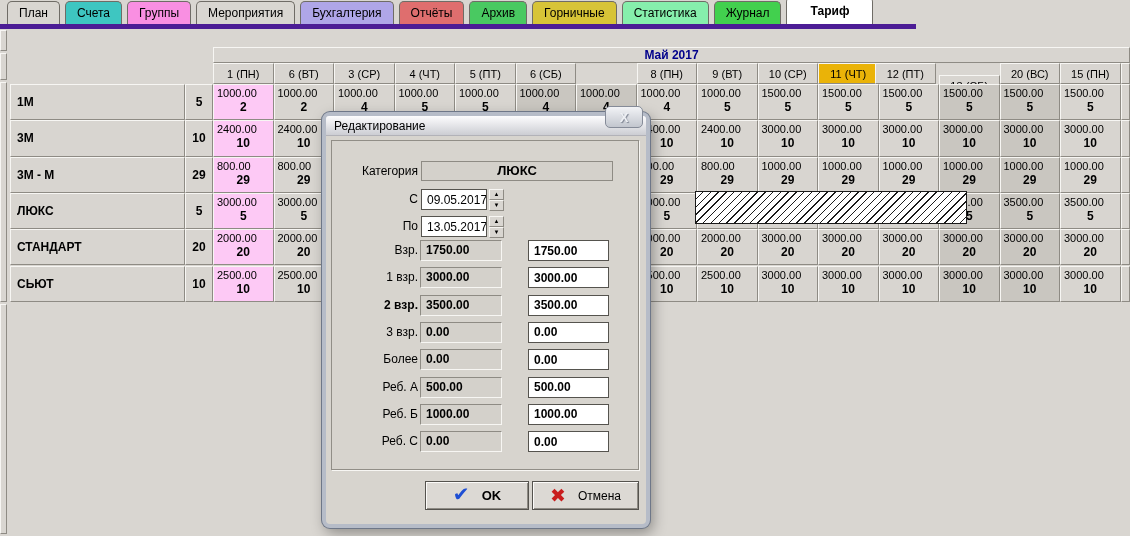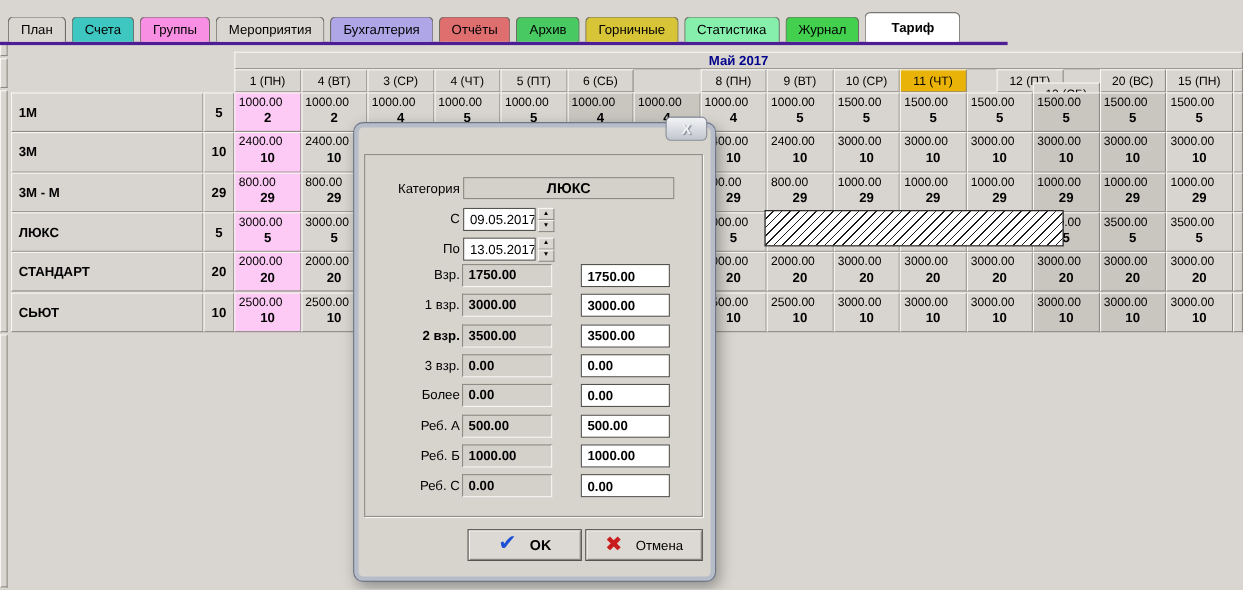--- a/index.html
+++ b/index.html
@@ -5,23 +5,23 @@
   * { box-sizing: border-box; margin: 0; padding: 0; }
   html,body { width:1130px; height:536px; }
   body {
     font-family: "Liberation Sans", "DejaVu Sans", sans-serif;
     background:#d9d6d1; color:#000; overflow:hidden; position:relative;
   }
   .screen { position:absolute; left:0; top:0; width:1130px; height:536px; overflow:hidden; }
 
   
   .tabbar {
-    position:absolute; left:0; top:12px; width:916px; height:29px;
+    position:absolute; left:0; top:0; width:916px; height:29px;
     display:flex; align-items:flex-end; gap:5px; padding-left:7px;
-    border-bottom:3px solid #4c1d95; background:#d9d6d1; z-index:5;
+    border-bottom:5px solid #4c1d95; background:#d9d6d1; z-index:5;
   }
   .tab {
     height:23px; line-height:22px; padding:0 11px; font-size:12px;
     border:1px solid #6f6c66; border-bottom:none; border-radius:5px 5px 0 0;
     white-space:nowrap; cursor:default;
   }
   .tab.active { height:27px; line-height:27px; font-weight:bold; padding:0 23px; position:relative; z-index:6; }
 
   
   .gutter {
@@ -119,31 +119,31 @@
 
   <div class="gutter" style="top:30px;height:21px;"></div>
   <div class="gutter" style="top:53px;height:27px;"></div>
   <div class="gutter" style="top:82px;height:220px;"></div>
   <div class="gutter" style="top:304px;height:230px;"></div>
 
   <div class="grid">
     <div class="gcell month-hdr" style="left: 203px; top: 0px; width: 917px; height: 16px; color: rgb(0, 0, 139);">Май 2017</div>
     <div id="day-headers">
         <div class="gcell day-hdr" style="left: 203px; top: 16px; width: 60.5px; height: 21px; background: rgb(216, 213, 208);">1 (ПН)</div>
-        <div class="gcell day-hdr" style="left: 263.5px; top: 16px; width: 60.5px; height: 21px; background: rgb(216, 213, 208);">4 (ВТ)</div>
+        <div class="gcell day-hdr" style="left: 263.5px; top: 16px; width: 60.5px; height: 21px; background: rgb(216, 213, 208);">6 (ВТ)</div>
         <div class="gcell day-hdr" style="left: 324px; top: 16px; width: 60.5px; height: 21px; background: rgb(216, 213, 208);">3 (СР)</div>
         <div class="gcell day-hdr" style="left: 384.5px; top: 16px; width: 60.5px; height: 21px; background: rgb(216, 213, 208);">4 (ЧТ)</div>
         <div class="gcell day-hdr" style="left: 445px; top: 16px; width: 60.5px; height: 21px; background: rgb(216, 213, 208);">5 (ПТ)</div>
         <div class="gcell day-hdr" style="left: 505.5px; top: 16px; width: 60.5px; height: 21px; background: rgb(216, 213, 208);">6 (СБ)</div>
         <div class="gcell day-hdr" style="left: 566px; top: 16px; width: 60.5px; height: 21px; background: rgb(216, 213, 208); margin-top: 44px;">7 (ВС)</div>
         <div class="gcell day-hdr" style="left: 626.5px; top: 16px; width: 60.5px; height: 21px; background: rgb(216, 213, 208);">8 (ПН)</div>
         <div class="gcell day-hdr" style="left: 687px; top: 16px; width: 60.5px; height: 21px; background: rgb(216, 213, 208);">9 (ВТ)</div>
         <div class="gcell day-hdr" style="left: 747.5px; top: 16px; width: 60.5px; height: 21px; background: rgb(216, 213, 208);">10 (СР)</div>
         <div class="gcell day-hdr" style="left: 808px; top: 16px; width: 60.5px; height: 21px; background: #eab308;">11 (ЧТ)</div>
-        <div class="gcell day-hdr" style="left: 896px; top: 16px; width: 60.5px; height: 21px; background: rgb(216, 213, 208);">12 (ПТ)</div>
+        <div class="gcell day-hdr" style="left: 865px; top: 16px; width: 60.5px; height: 21px; background: rgb(216, 213, 208);">12 (ПТ)</div>
         <div class="gcell day-hdr" style="left: 929px; top: 28px; width: 60.5px; height: 32px; background: rgb(216, 213, 208);">13 (СБ)</div>
         <div class="gcell day-hdr" style="left: 989.5px; top: 16px; width: 60.5px; height: 21px; background: rgb(216, 213, 208);">20 (ВС)</div>
         <div class="gcell day-hdr" style="left: 1050px; top: 16px; width: 60.5px; height: 21px; background: rgb(216, 213, 208);">15 (ПН)</div>
         <div class="gcell day-hdr" style="left: 1110.5px; top: 16px; width: 9.5px; height: 21px; background: rgb(216, 213, 208);"></div>
       </div>
     <div id="grid-rows">
         <div class="gcell row-label" style="left: 0px; top: 37px; width: 175px; height: 36.3px;">1М</div>
         <div class="gcell row-total" style="left: 175px; top: 37px; width: 28px; height: 36.3px;">5</div>
         <div class="gcell" style="left: 203px; top: 37px; width: 60.5px; height: 36.3px; background: rgb(253, 201, 245);">
           <div class="price">1000.00</div>
@@ -519,20 +519,23 @@
         <div class="gcell" style="left: 1050px; top: 218.5px; width: 60.5px; height: 36.3px; background: rgb(216, 213, 208);">
           <div class="price">3000.00</div>
           <div class="count">10</div>
         </div>
         <div class="gcell" style="left: 1110.5px; top: 218.5px; width: 9.5px; height: 36.3px; background: rgb(216, 213, 208);"></div>
       </div>
     <div class="hatch" id="hatch" style="left: 685px; top: 143.9px; width: 272px; height: 33px;"></div>
   </div>
 
   <div class="dialog">
+    <div class="titlebar">
+      <span>Редактирование</span>
+    </div>
     <div class="closebtn">X</div>
     <div class="groupbox"></div>
 
     <div class="dlbl" style="top:45px;">Категория</div>
     <div class="catfield">ЛЮКС</div>
 
     <div class="dlbl" style="top:73px;">С</div>
     <input class="whitefield" style="left: 95px; top: 73px; width: 66px; height: 21px;" value="09.05.2017">
     <div class="spin" style="left:163px;top:73px;">▲</div>
     <div class="spin" style="left:163px;top:84px;">▼</div>

